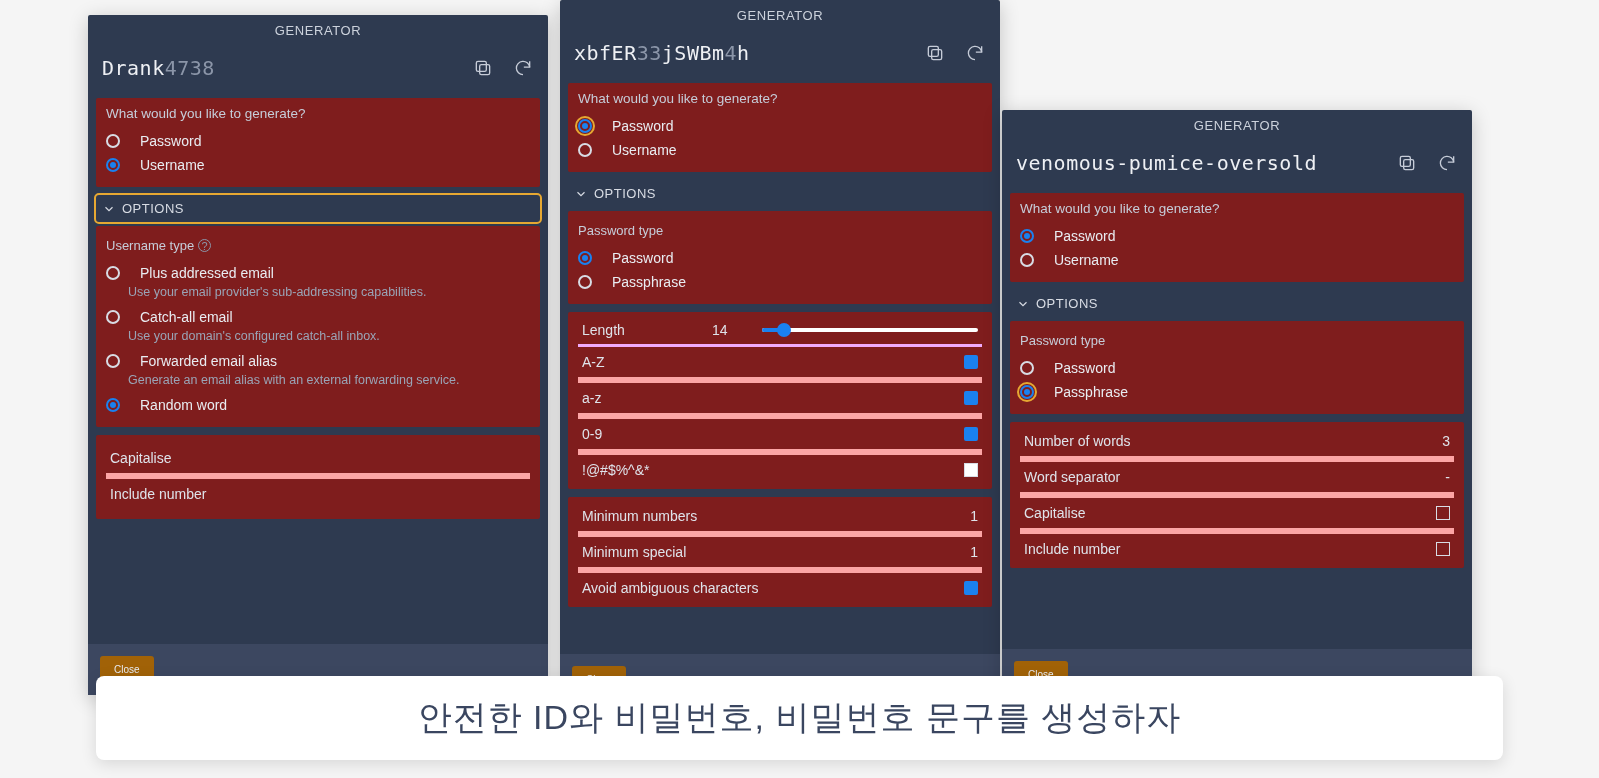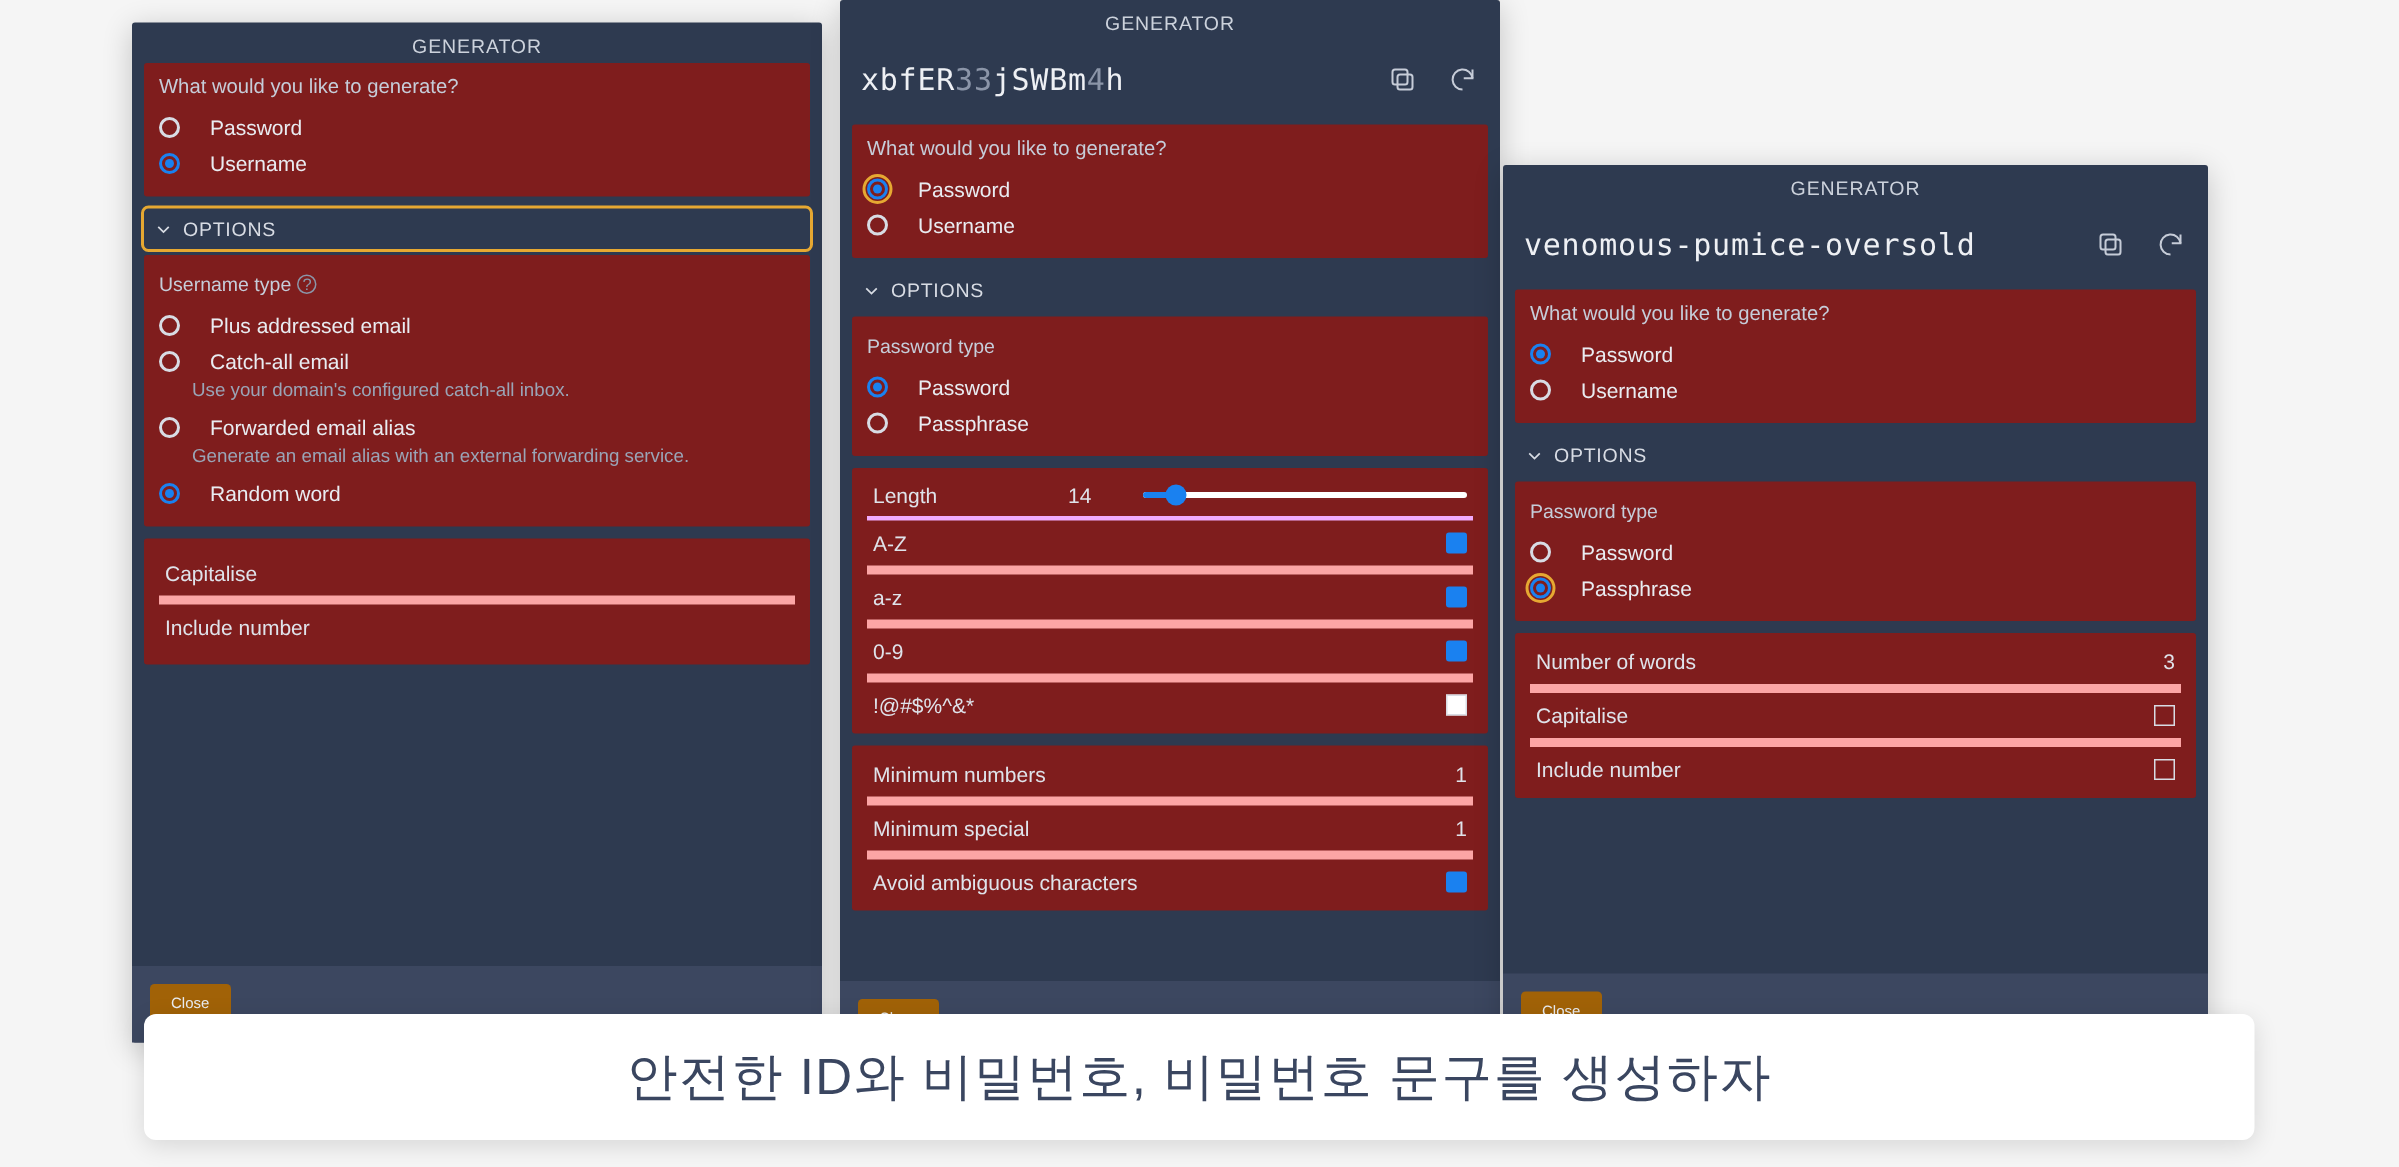--- a/index.html
+++ b/index.html
@@ -154,20 +154,39 @@
     position:relative; overflow:hidden;
   }
   .edge-blue { color:#1a81f0; font-weight:bold; margin-right:-4px; }
   .val-right { color:#dfe3ea; font-size:14px; min-width:16px; text-align:right; }
 </style>
 </head>
 <body>
 
 <div class="panel p1">
   <div class="header">GENERATOR</div>
+  <div class="gen-row">
+    <div class="gen-text">
+      <span>Drank</span><span class="dim">4738</span>
+    </div>
+    <div class="icon-row">
+      <div class="icon-btn">
+        <svg viewBox="0 0 24 24">
+            <rect x="8" y="8" width="12" height="12" rx="2"></rect>
+            <rect x="4" y="4" width="12" height="12" rx="2"></rect>
+          </svg>
+      </div>
+      <div class="icon-btn">
+        <svg viewBox="0 0 24 24">
+            <path d="M20 11A8 8 0 1 0 12 20"></path>
+            <path d="M20 4v7h-7"></path>
+          </svg>
+      </div>
+    </div>
+  </div>
 
   <div class="section">
     <div class="q">What would you like to generate?</div>
     <div class="radio-row">
       <span class="radio"></span>
       <span>Password</span>
     </div>
     <div class="radio-row">
       <span class="radio checked"></span>
       <span>Username</span>
@@ -183,20 +202,21 @@
 
   <div class="section">
     <div class="sub-label">
       <span>Username type</span>
       <span class="helpq">?</span>
     </div>
     <div class="radio-row">
       <span class="radio"></span>
       <span>Plus addressed email</span>
     </div>
+    <div class="desc">Use your email provider's sub-addressing capabilities.</div>
     <div class="radio-row">
       <span class="radio"></span>
       <span>Catch-all email</span>
     </div>
     <div class="desc">Use your domain's configured catch-all inbox.</div>
     <div class="radio-row">
       <span class="radio"></span>
       <span>Forwarded email alias</span>
     </div>
     <div class="desc">Generate an email alias with an external forwarding service.</div>
@@ -372,20 +392,24 @@
       <span>Passphrase</span>
     </div>
   </div>
 
   <div class="section" style="padding:4px 10px;">
     <div class="prop-row">
       <span>Number of words</span>
       <span class="val-right">3</span>
     </div>
     <div class="prop-row">
+      <span>Word separator</span>
+      <span class="val-right">-</span>
+    </div>
+    <div class="prop-row">
       <span>Capitalise</span>
       <span class="checkbox"></span>
     </div>
     <div class="prop-row">
       <span>Include number</span>
       <span class="checkbox"></span>
     </div>
   </div>
 
   <div class="close-bar">

